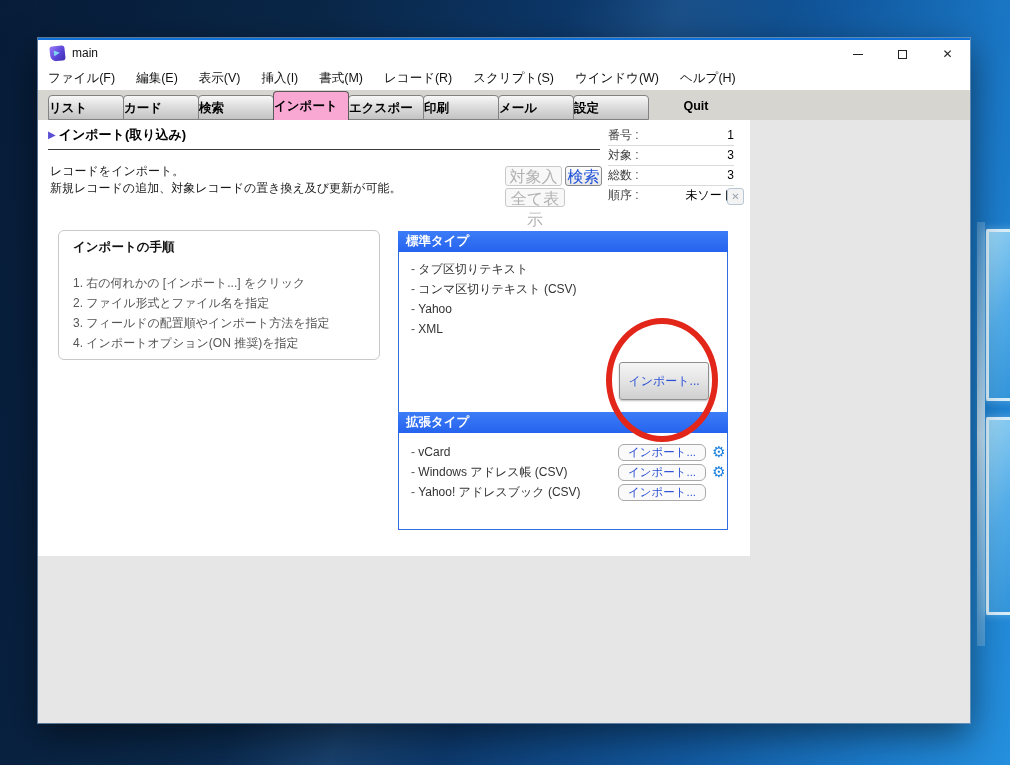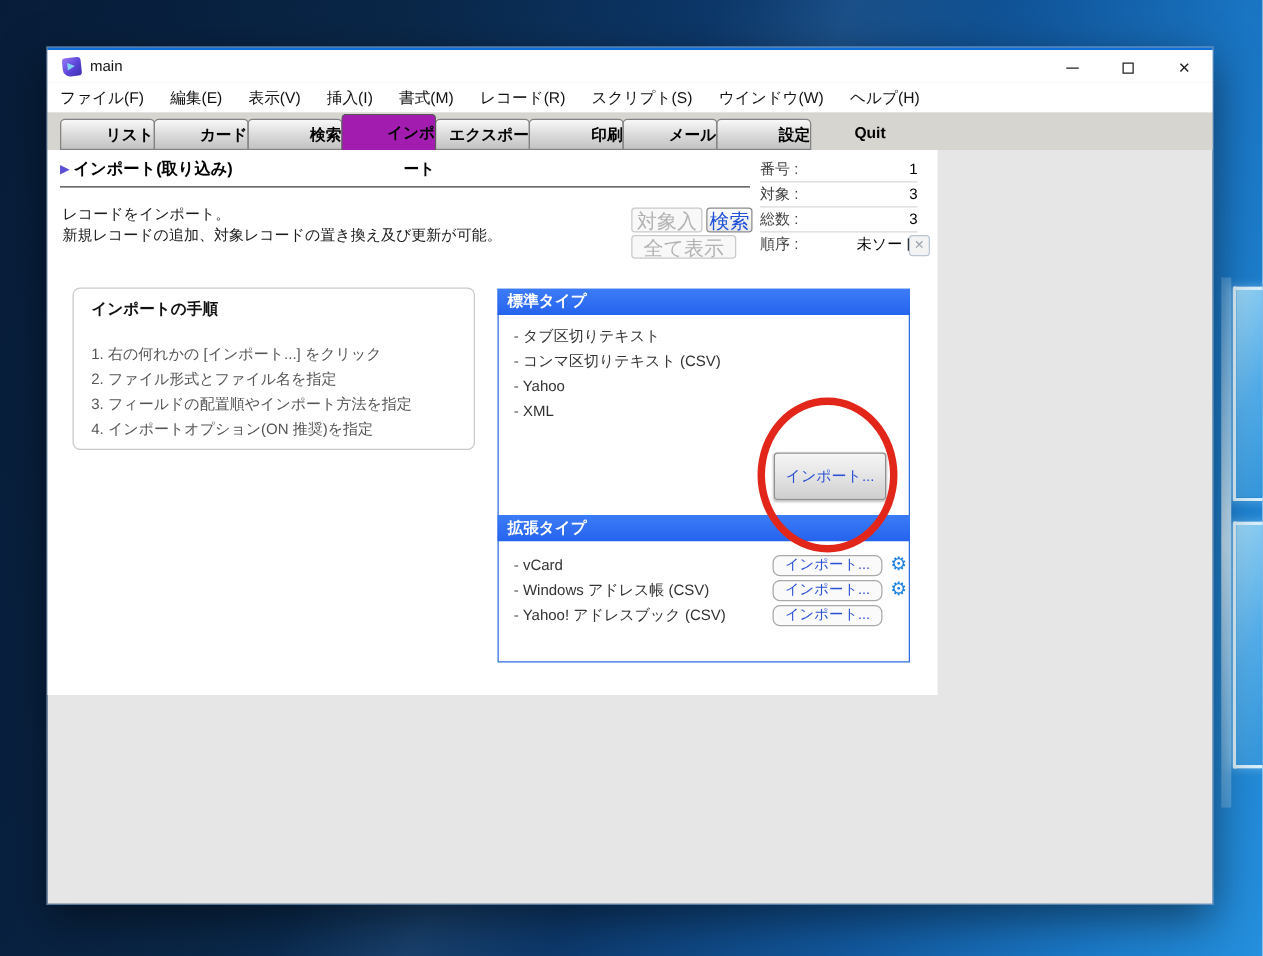--- a/index.html
+++ b/index.html
@@ -40,24 +40,24 @@
   .glyph-min { width:10px; height:1px; background:#222; }
   .glyph-max { width:9px; height:9px; border:1px solid #222; }
   .glyph-close { font-size:12px; color:#222; line-height:1; }
 
   .menubar { position:absolute; left:0; top:28px; width:100%; height:24px; background:#fff;
     display:flex; align-items:center; padding-left:4px; }
   .menu-item { font-size:12.5px; color:#111; padding:0 6px; margin-right:9px; line-height:24px; }
 
   .tabstrip { position:absolute; left:0; top:52px; width:100%; height:30px; background:#d7d5d0; }
   .tabs-row { position:absolute; left:10px; bottom:0; display:flex; align-items:flex-end; }
-  .tab { width:76px; height:25px; line-height:24px; text-align:right; font-size:12.5px; font-weight:bold; color:#000;
+  .tab { width:76px; height:25px; line-height:24px; text-align:left; font-size:12.5px; font-weight:bold; color:#000;
     background:linear-gradient(180deg,#f8f8f8 0%,#dedede 45%,#c3c3c3 100%);
     border:1px solid #828282; border-radius:4px 4px 0 0; margin-right:-1px; position:relative; }
-  .tab.active { height:29px; line-height:29px; background:#a21caf; border:1px solid #5a5a5a; border-bottom:none; z-index:3;padding-left:24px; }
+  .tab.active { height:29px; line-height:29px; background:#f9a8d4; border:1px solid #5a5a5a; border-bottom:none; z-index:3; }
   .quit-label { position:absolute; left:622px; bottom:0; width:72px; height:25px; line-height:23px;
     text-align:center; font-size:12.5px; font-weight:bold; color:#000; }
 
   .white-area { position:absolute; left:0; top:82px; width:712px; height:436px; background:#fff; }
 
   .page-header { position:absolute; left:10px; top:88px; height:18px; font-size:13px; font-weight:bold; color:#000; }
   .page-header .arrow { color:#5b4fd4; font-size:10px; margin-right:3px; vertical-align:1px; }
   .header-underline { position:absolute; left:10px; top:111px; width:552px; height:1px; background:#3c3c3c; }
 
   .stats { position:absolute; left:570px; top:88px; width:126px; font-size:12px; }
@@ -70,21 +70,21 @@
     font-size:10px; line-height:15px; text-align:center; cursor:default; }
 
   .desc { position:absolute; left:12px; top:125px; font-size:12px; line-height:17px; color:#1a1a1a; }
 
   .btn { display:block; position:absolute; font-family:inherit; font-size:16px; text-align:center;
     border-radius:3px; cursor:default; }
   .btn-disabled { border:1px solid #c9c9c9; background:#f8f8f8; color:#b2b2b2; }
   .btn-search { border:1px solid #8a8a8a; background:linear-gradient(180deg,#fefefe,#e7e7e7); color:#1f51d8; }
   .btn-swap { left:467px; top:128px; width:57px; height:20px; }
   .btn-find { left:527px; top:128px; width:37px; height:20px; }
-  .btn-showall { left:467px; top:150px; width:84px; height:19px; }
+  .btn-showall { left:467px; top:150px; width:60px; height:19px; }
 
   .steps-panel { position:absolute; left:20px; top:192px; width:322px; height:130px;
     border:1px solid #c9c9c9; border-radius:6px; background:#fff; }
   .steps-title { position:absolute; left:14px; top:8px; font-size:12.5px; font-weight:bold; color:#111; }
   .steps-list { position:absolute; left:14px; top:42px; font-size:12px; line-height:20px; color:#555; list-style:none; }
 
   .type-panel { position:absolute; left:360px; top:193px; width:330px; height:299px;
     border:1px solid #2f6fe0; background:#ffffff; }
   .panel-header { position:absolute; left:-1px; width:330px; height:21px;
     background:linear-gradient(180deg,#3d7cf7,#2563ee); color:#fff; font-size:12.5px; font-weight:bold;

